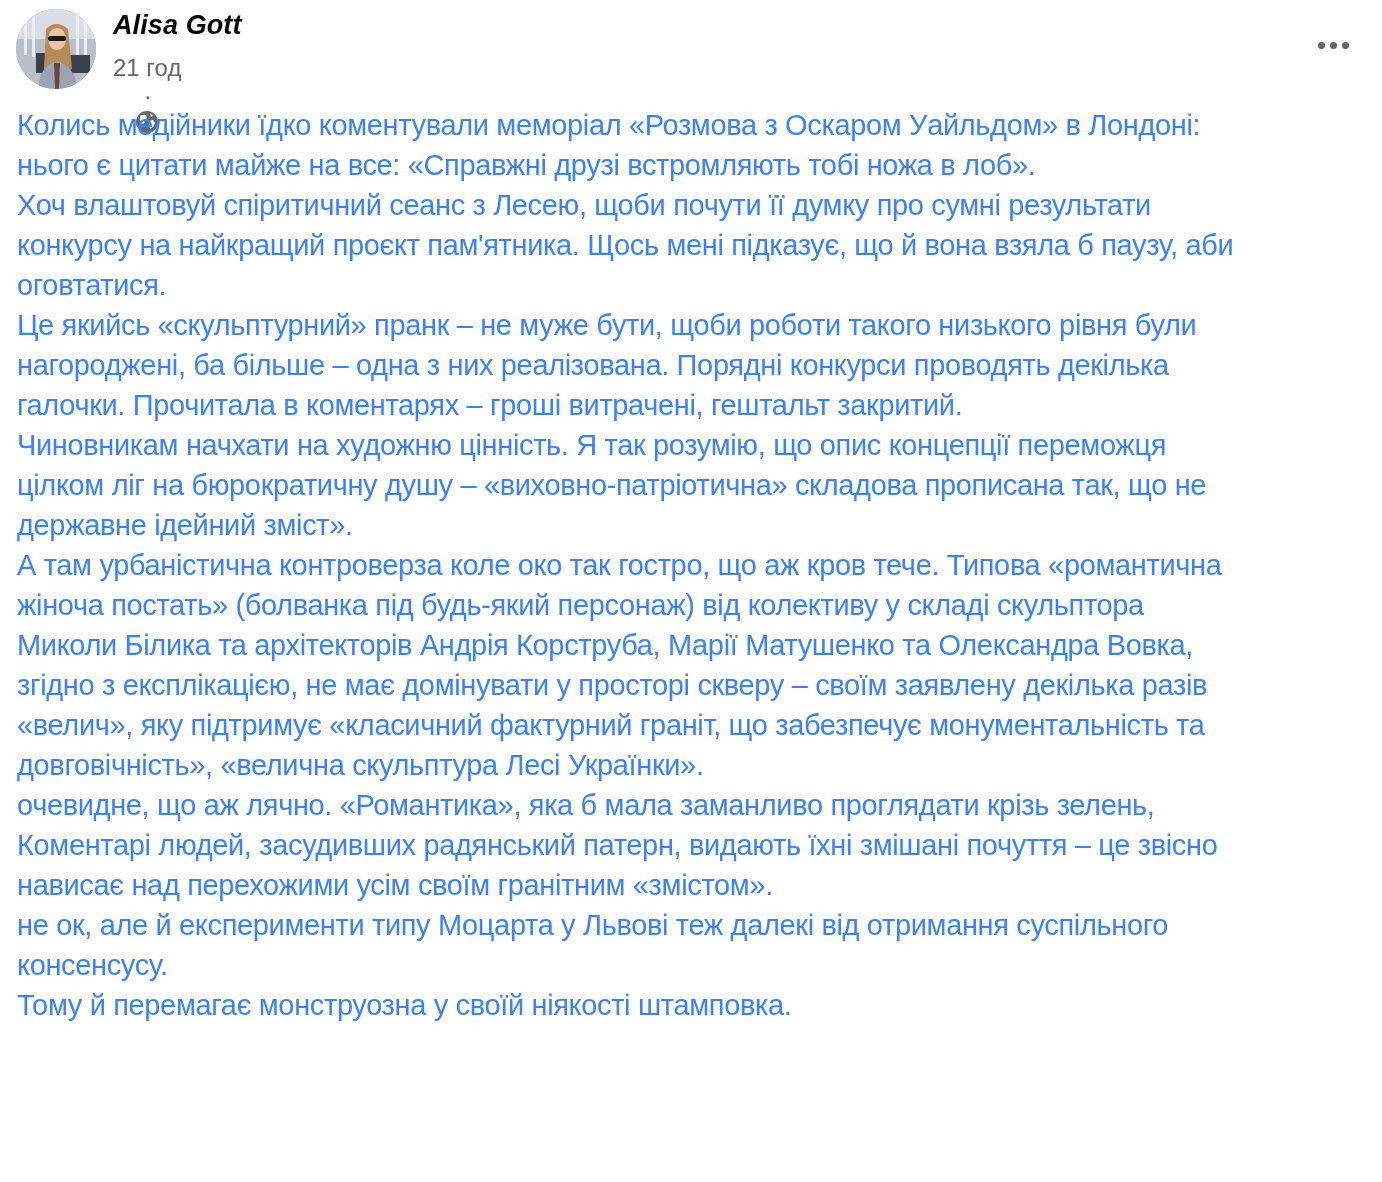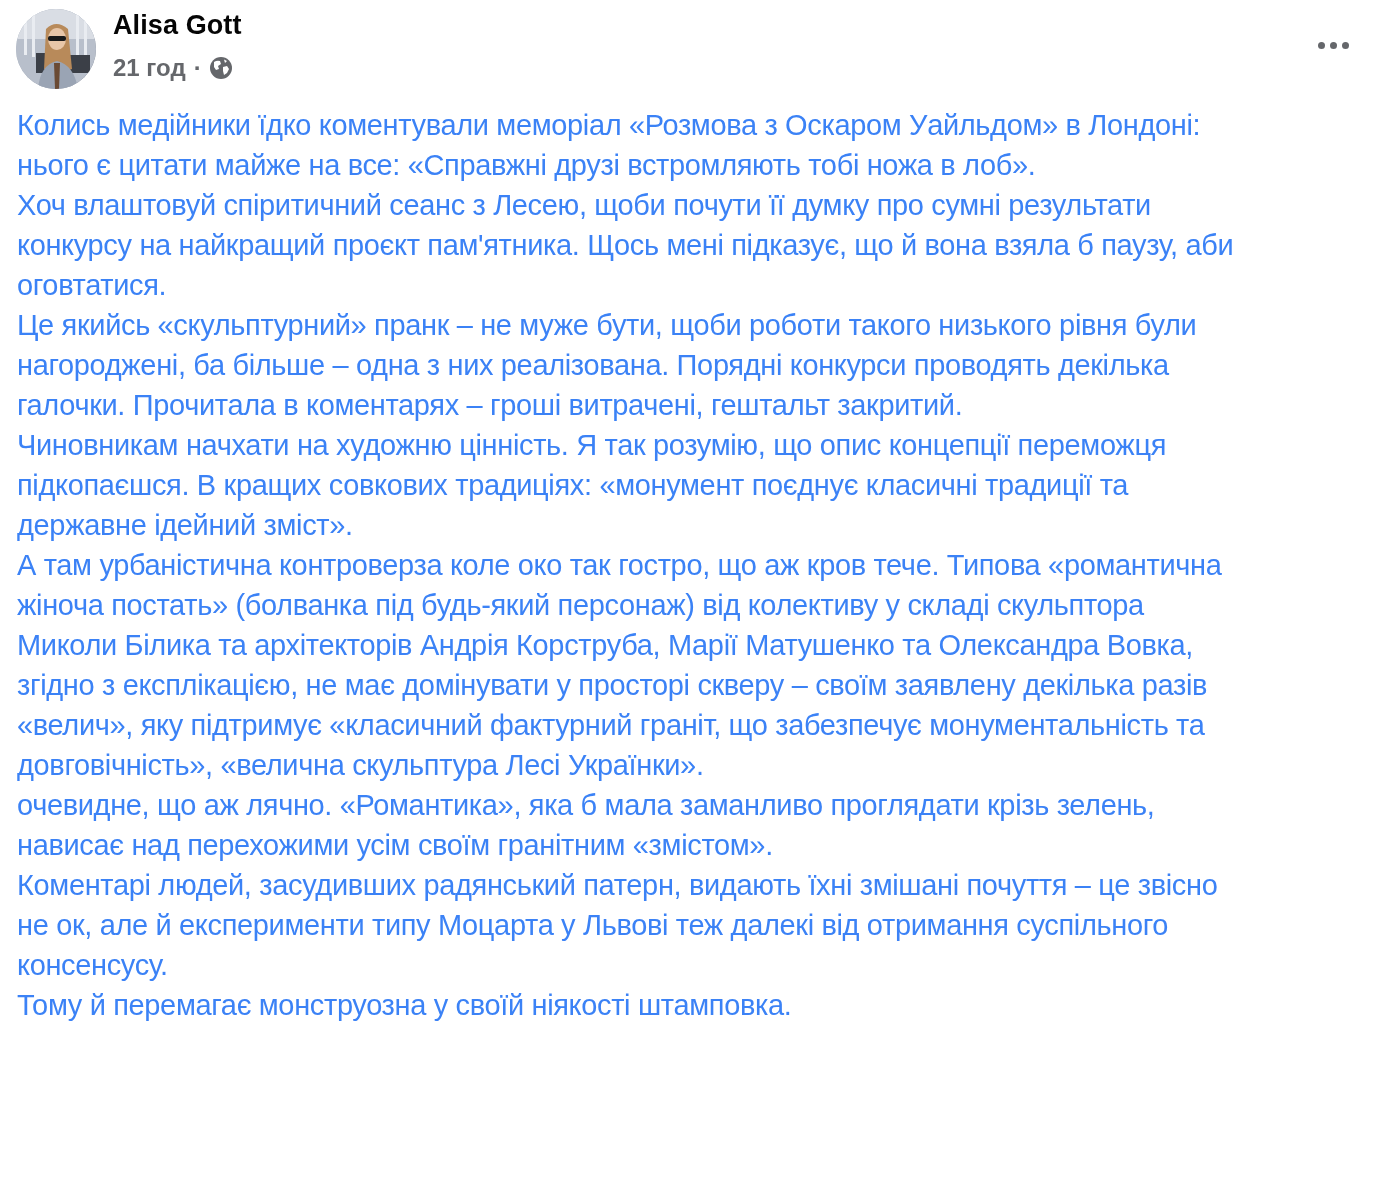--- a/index.html
+++ b/index.html
@@ -34,30 +34,32 @@
     }
     .avatar svg { display: block; }
     .author-name {
       position: absolute;
       left: 113px;
       top: 10px;
       font-size: 27px;
       font-weight: bold;
       color: #050505;
       letter-spacing: 0.1px;
+      font-style: italic;
     }
     .meta {
       position: absolute;
       left: 113px;
       top: 54px;
       display: flex;
       align-items: center;
       font-size: 24px;
-      font-weight: bold;
+      font-weight: normal;
       color: #65676b;
+      flex-direction: column;
     }
     .meta .sep {
       margin: 0 7px 0 8px;
     }
     .globe {
       width: 24px;
       height: 24px;
       display: inline-block;
     }
     .more-button {
@@ -138,27 +140,27 @@
 <div class="post-body">
   <div class="post-line">Колись медійники їдко коментували меморіал «Розмова з Оскаром Уайльдом» в Лондоні:</div>
   <div class="post-line">нього є цитати майже на все: «Справжні друзі встромляють тобі ножа в лоб».</div>
   <div class="post-line">Хоч влаштовуй спіритичний сеанс з Лесею, щоби почути її думку про сумні результати</div>
   <div class="post-line">конкурсу на найкращий проєкт пам'ятника. Щось мені підказує, що й вона взяла б паузу, аби</div>
   <div class="post-line">оговтатися.</div>
   <div class="post-line">Це якийсь «скульптурний» пранк – не муже бути, щоби роботи такого низького рівня були</div>
   <div class="post-line">нагороджені, ба більше – одна з них реалізована. Порядні конкурси проводять декілька</div>
   <div class="post-line">галочки. Прочитала в коментарях – гроші витрачені, гештальт закритий.</div>
   <div class="post-line">Чиновникам начхати на художню цінність. Я так розумію, що опис концепції переможця</div>
-  <div class="post-line">підкопаєшся. В кращих совкових традиціях: «монумент поєднує класичні традиції та</div>
+  <div class="post-line">цілком ліг на бюрократичну душу – «виховно-патріотична» складова прописана так, що не</div>
   <div class="post-line">державне ідейний зміст».</div>
   <div class="post-line">А там урбаністична контроверза коле око так гостро, що аж кров тече. Типова «романтична</div>
   <div class="post-line">жіноча постать» (болванка під будь-який персонаж) від колективу у складі скульптора</div>
   <div class="post-line">Миколи Білика та архітекторів Андрія Корструба, Марії Матушенко та Олександра Вовка,</div>
   <div class="post-line">згідно з експлікацією, не має домінувати у просторі скверу – своїм заявлену декілька разів</div>
   <div class="post-line">«велич», яку підтримує «класичний фактурний граніт, що забезпечує монументальність та</div>
   <div class="post-line">довговічність», «велична скульптура Лесі Українки».</div>
   <div class="post-line">очевидне, що аж лячно. «Романтика», яка б мала заманливо проглядати крізь зелень,</div>
+  <div class="post-line">Коментарі людей, засудивших радянський патерн, видають їхні змішані почуття – це звісно</div>
   <div class="post-line">нависає над перехожими усім своїм гранітним «змістом».</div>
-  <div class="post-line">Коментарі людей, засудивших радянський патерн, видають їхні змішані почуття – це звісно</div>
   <div class="post-line">не ок, але й експерименти типу Моцарта у Львові теж далекі від отримання суспільного</div>
   <div class="post-line">консенсусу.</div>
   <div class="post-line">Тому й перемагає монструозна у своїй ніякості штамповка.</div>
 </div>
 
 </body></html>

